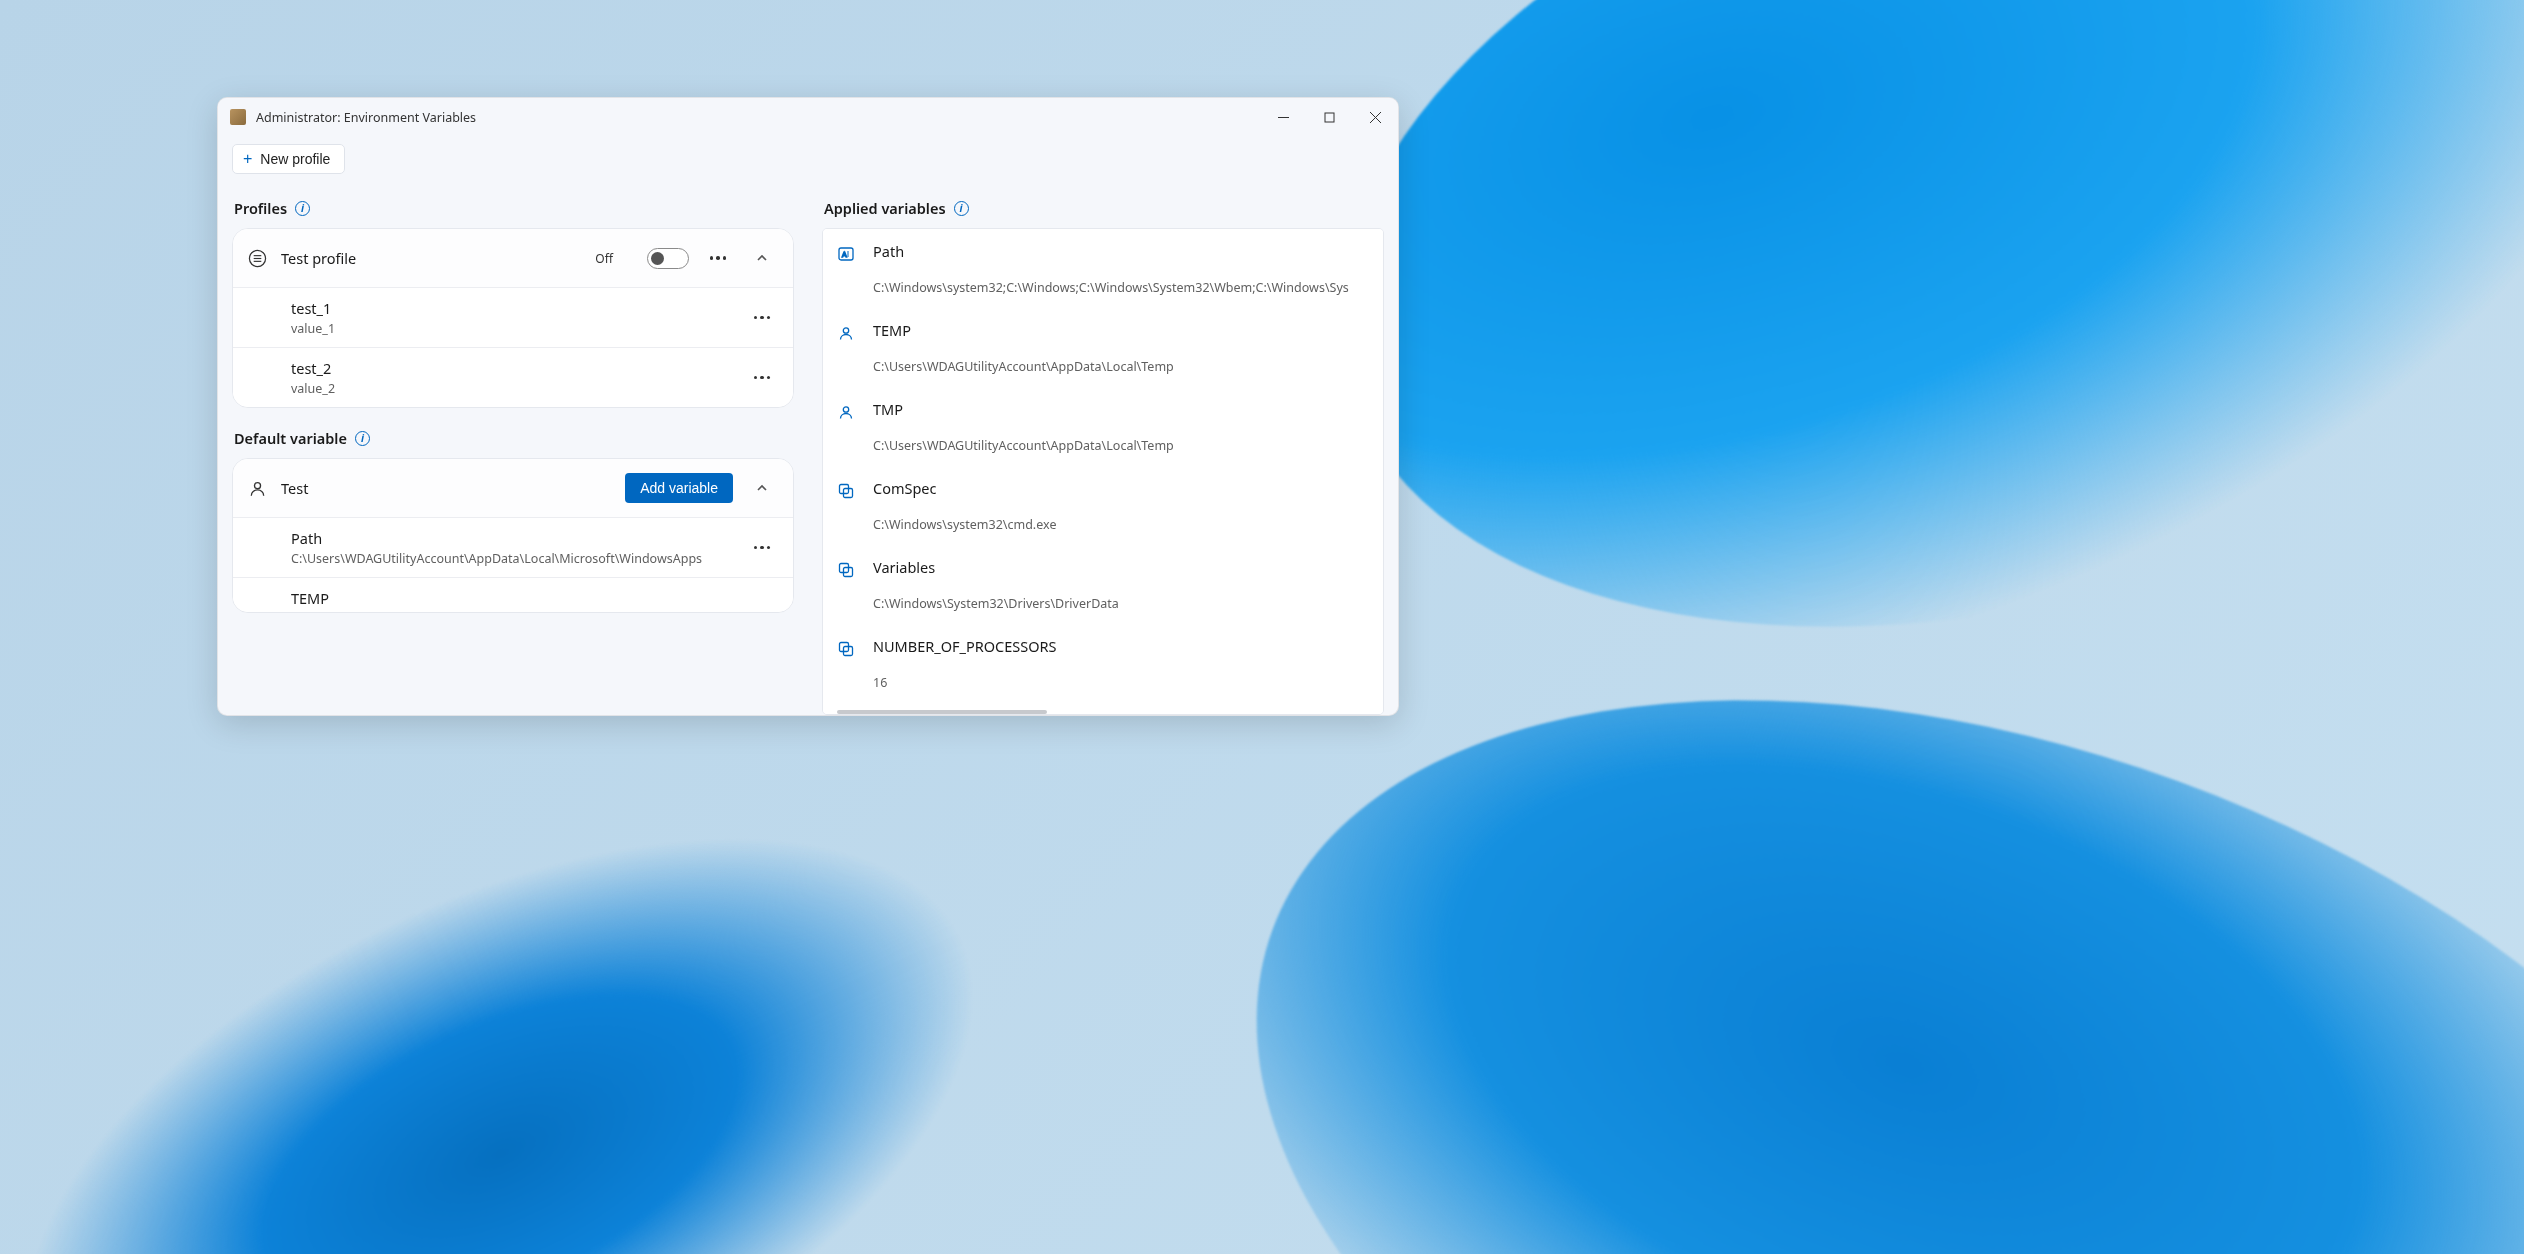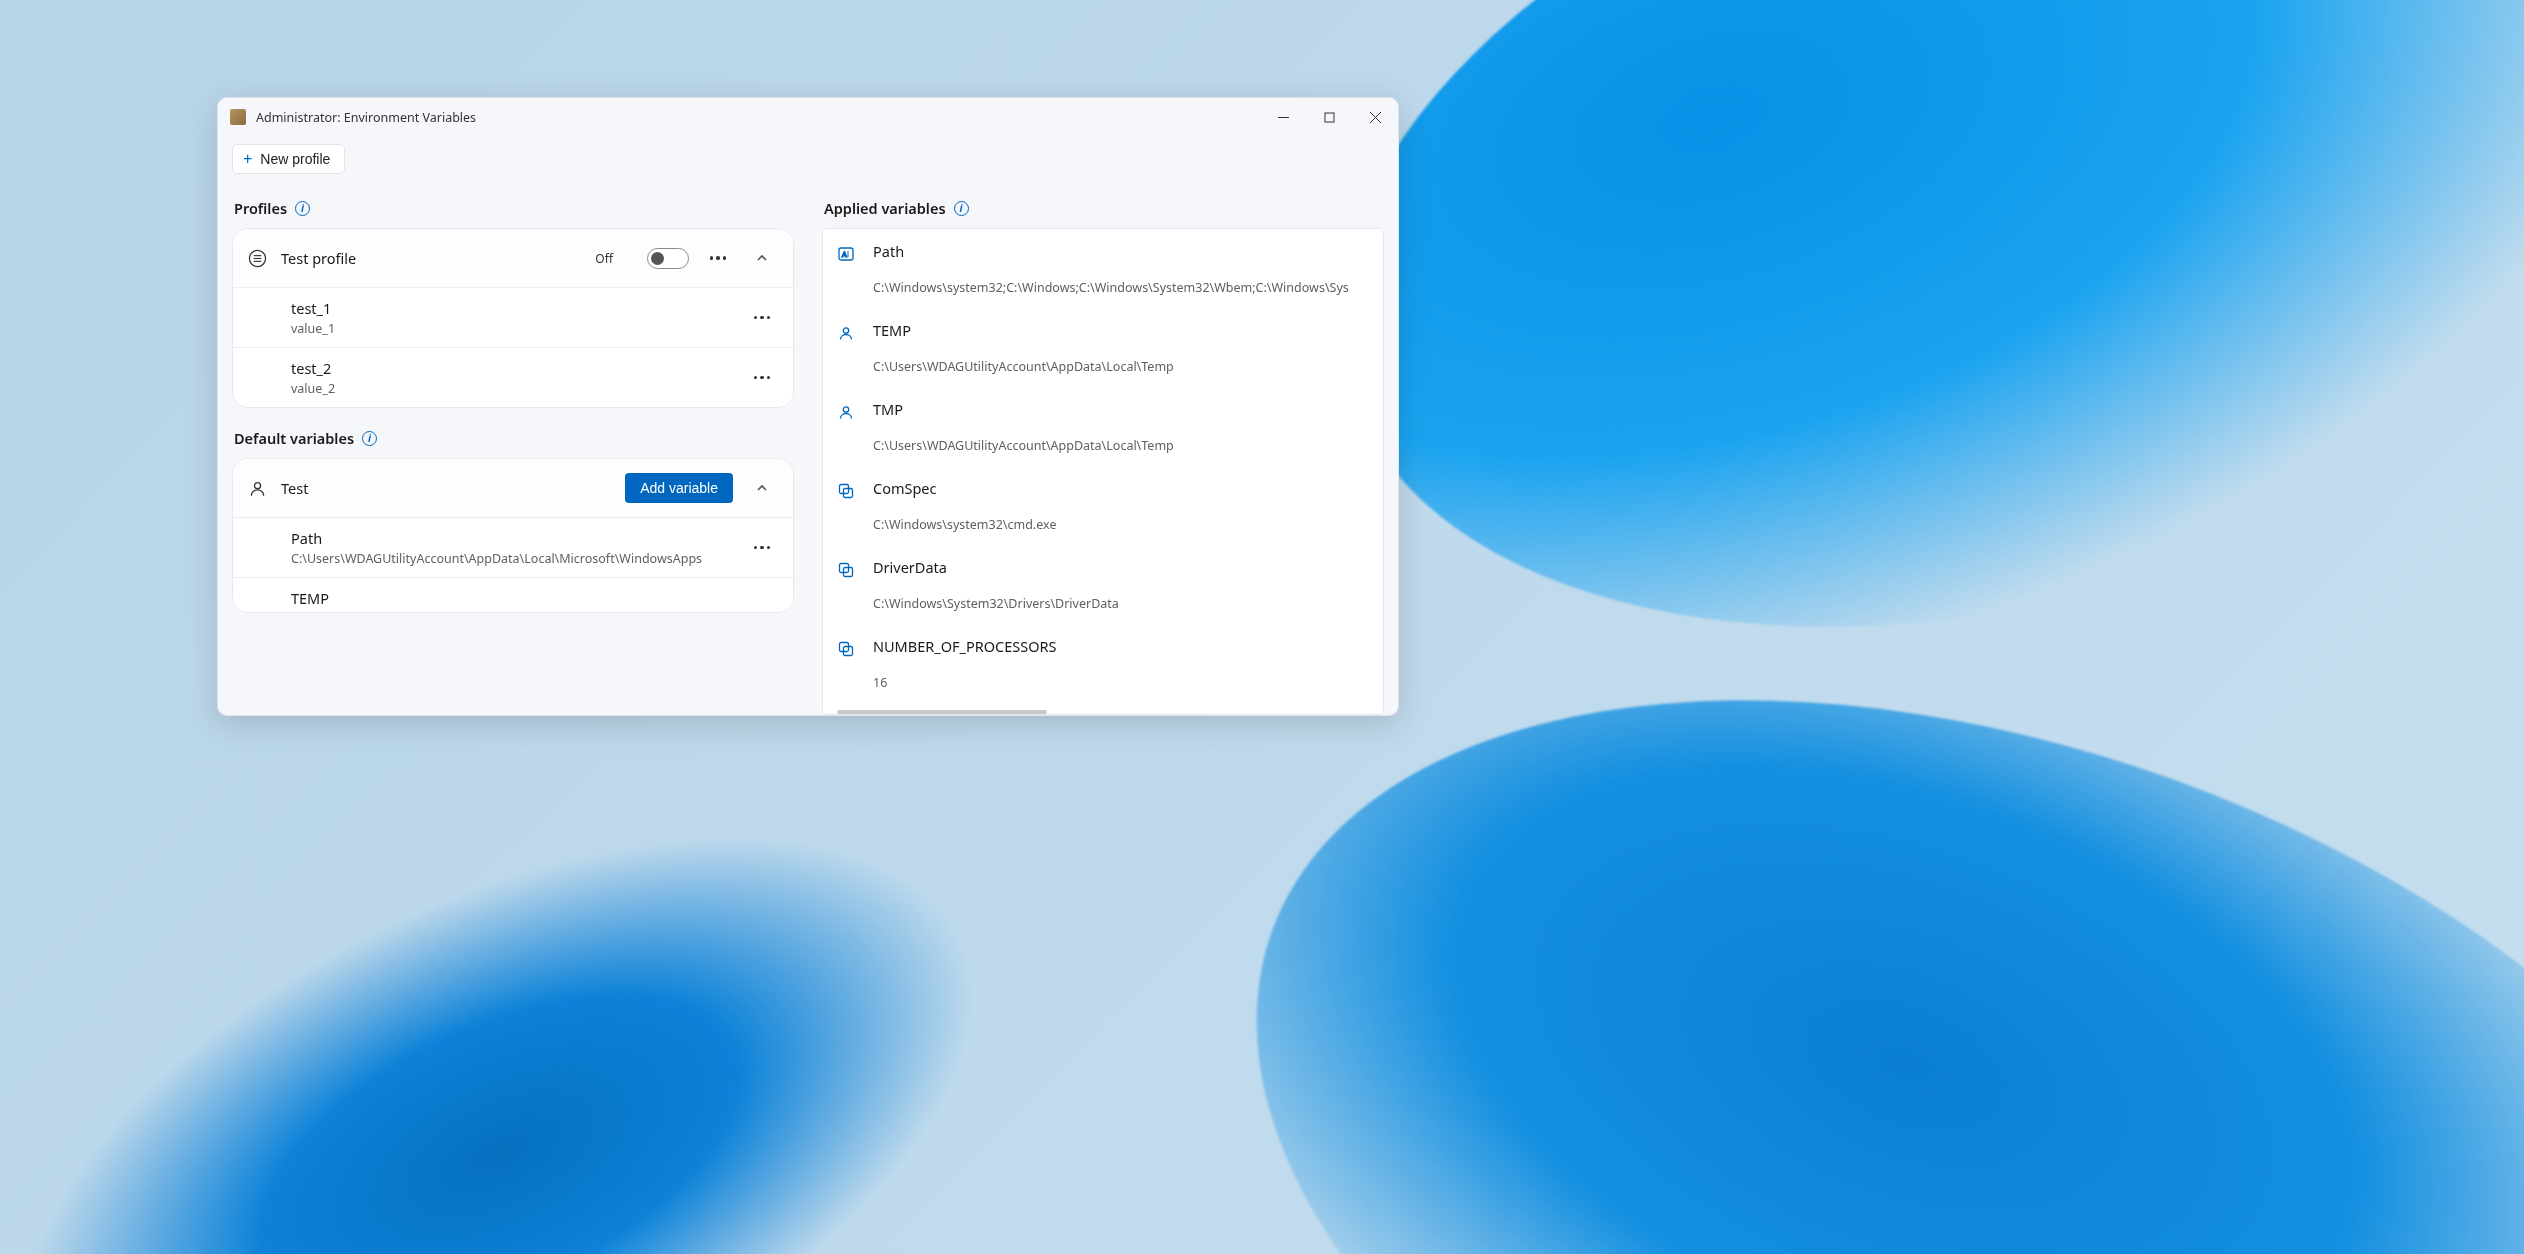--- a/index.html
+++ b/index.html
@@ -261,21 +261,21 @@
               <div class="dots">
                 <span></span>
                 <span></span>
                 <span></span>
               </div>
             </div>
         </div>
       </div>
 
       <div class="section-header">
-        <span>Default variables</span>
+        <span>Default variable</span>
         <span class="info-icon">i</span>
       </div>
       <div class="panel">
         <div class="panel-row header-row">
           <span class="row-icon">
             <svg viewBox="0 0 20 20">
                 <circle cx="10" cy="7" r="3.2" fill="none" stroke="#333" stroke-width="1.4"></circle>
                 <path d="M3.5 17.5c0-3.6 3-6 6.5-6s6.5 2.4 6.5 6" fill="none" stroke="#333" stroke-width="1.4"></path>
               </svg>
           </span>
@@ -357,21 +357,21 @@
               <div class="applied-name">ComSpec</div>
               <div class="applied-val">C:\Windows\system32\cmd.exe</div>
             </div>
           </div>
           <div class="applied-row">
             <span class="applied-icon"><svg viewBox="0 0 18 18">
                 <rect x="2.5" y="2.5" width="9" height="9" rx="1.5" fill="none" stroke="#0067c0" stroke-width="1.3"></rect>
                 <rect x="6.5" y="6.5" width="9" height="9" rx="1.5" fill="none" stroke="#0067c0" stroke-width="1.3"></rect>
               </svg></span>
             <div class="applied-text">
-              <div class="applied-name">DriverData</div>
+              <div class="applied-name">Variables</div>
               <div class="applied-val">C:\Windows\System32\Drivers\DriverData</div>
             </div>
           </div>
           <div class="applied-row">
             <span class="applied-icon"><svg viewBox="0 0 18 18">
                 <rect x="2.5" y="2.5" width="9" height="9" rx="1.5" fill="none" stroke="#0067c0" stroke-width="1.3"></rect>
                 <rect x="6.5" y="6.5" width="9" height="9" rx="1.5" fill="none" stroke="#0067c0" stroke-width="1.3"></rect>
               </svg></span>
             <div class="applied-text">
               <div class="applied-name">NUMBER_OF_PROCESSORS</div>

